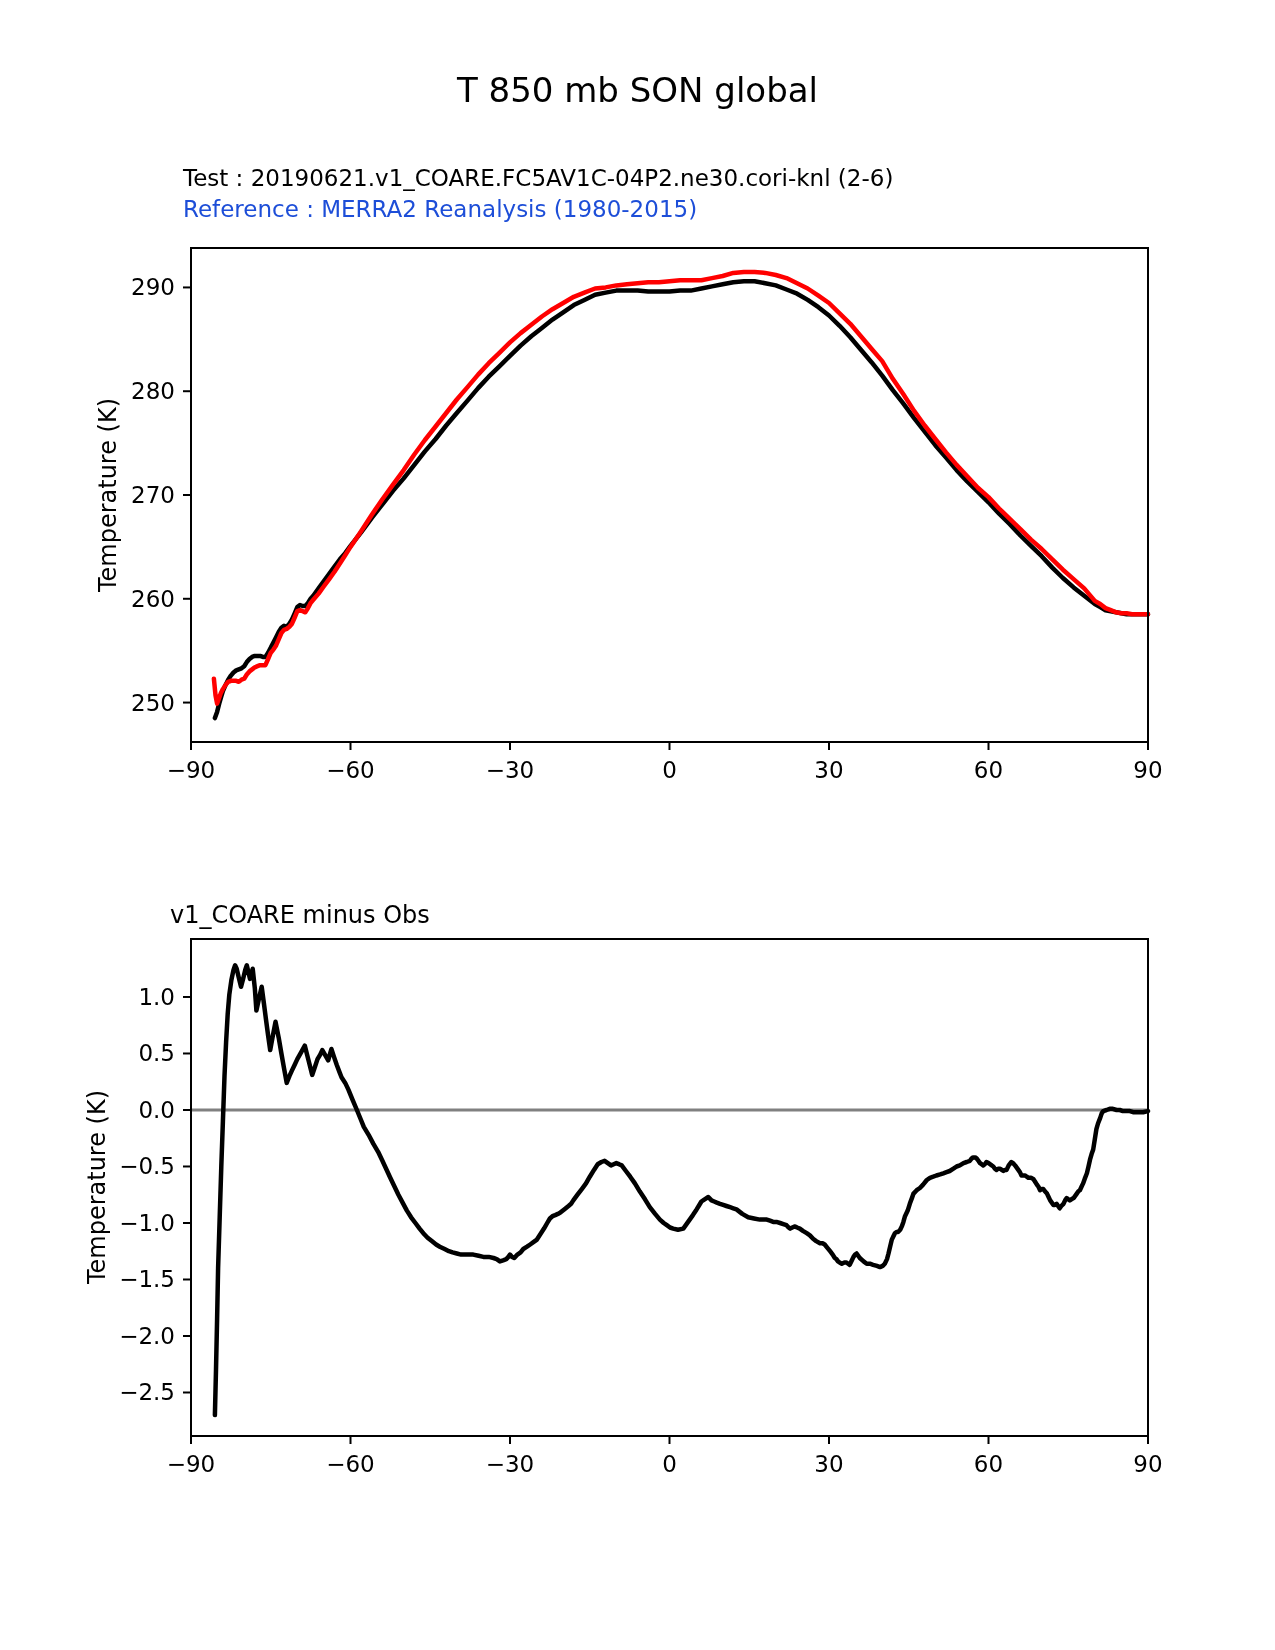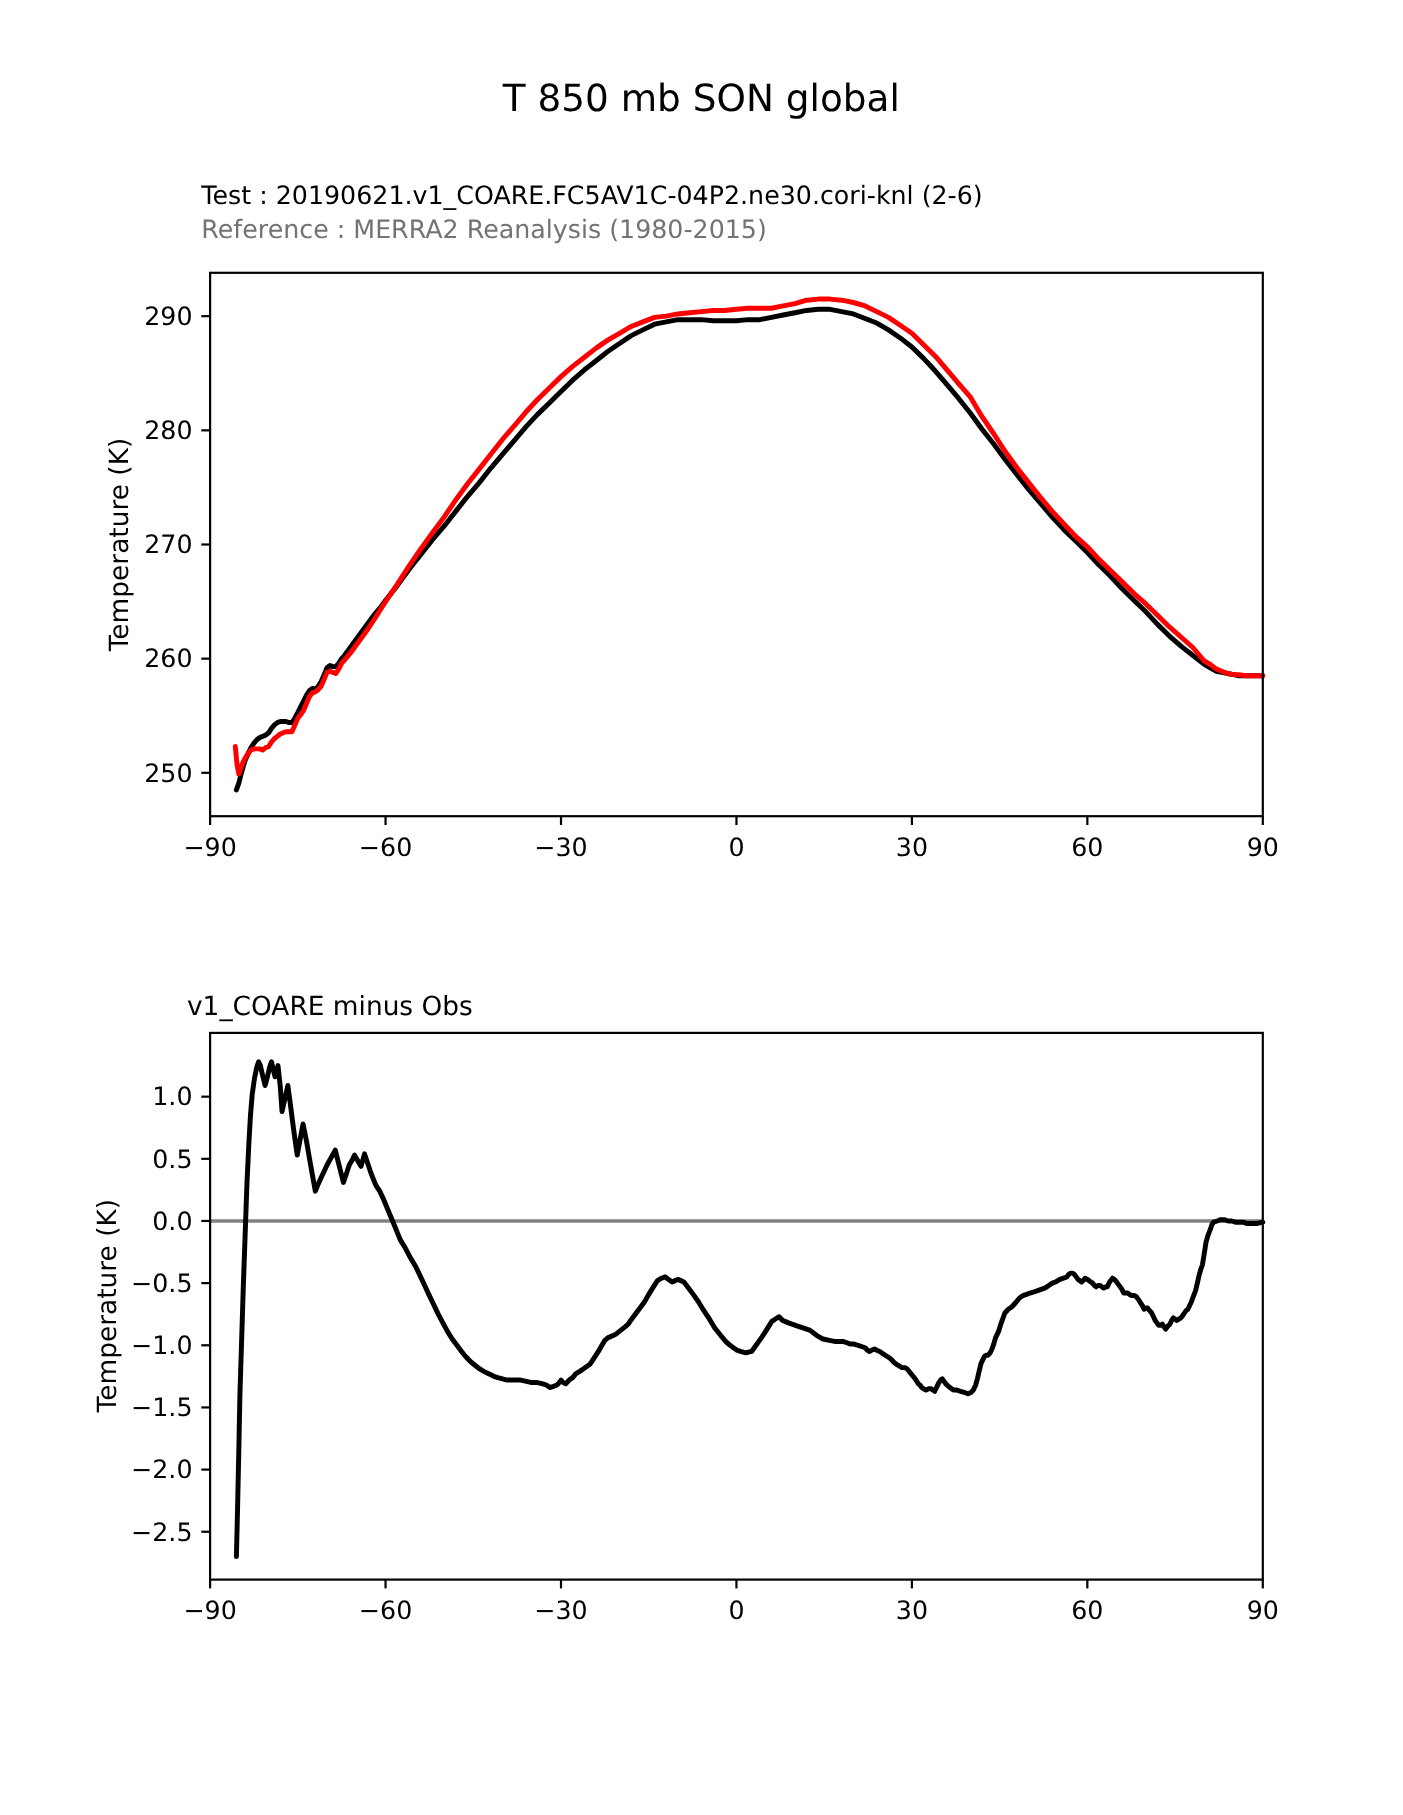--- a/index.html
+++ b/index.html
@@ -2,21 +2,21 @@
 <html><head>
 <meta charset="utf-8">
 <style>
   html,body{margin:0;padding:0;background:#fff;}
   .page{position:relative;width:1275px;height:1650px;background:#ffffff;overflow:hidden;
         font-family:"DejaVu Sans","Liberation Sans",sans-serif;color:#000;}
   .main-title{position:absolute;left:0;top:70px;width:1275px;text-align:center;
               font-size:34px;line-height:1.2;}
   .subtitle{position:absolute;left:183px;font-size:23px;line-height:1.2;white-space:nowrap;}
   .subtitle.test{top:165px;color:#000000;}
-  .subtitle.ref{top:196px;color:#737373;}
+  .subtitle.ref{top:196px;color:#1d4ed8;}
   .chart-title-bottom{position:absolute;left:170px;top:901px;width:1000px;text-align:left;
                       font-size:24px;}
   .ylab{position:absolute;width:300px;height:30px;line-height:30px;text-align:center;
         font-size:24px;transform:rotate(-90deg);}
   .ylab.top{left:-42px;top:480px;}
   .ylab.bottom{left:-53px;top:1172px;}
   svg.chart{position:absolute;left:0;top:0;width:1275px;height:1650px;}
   svg text{font-family:"DejaVu Sans","Liberation Sans",sans-serif;font-size:23px;fill:#000;}
 </style>
 </head>

